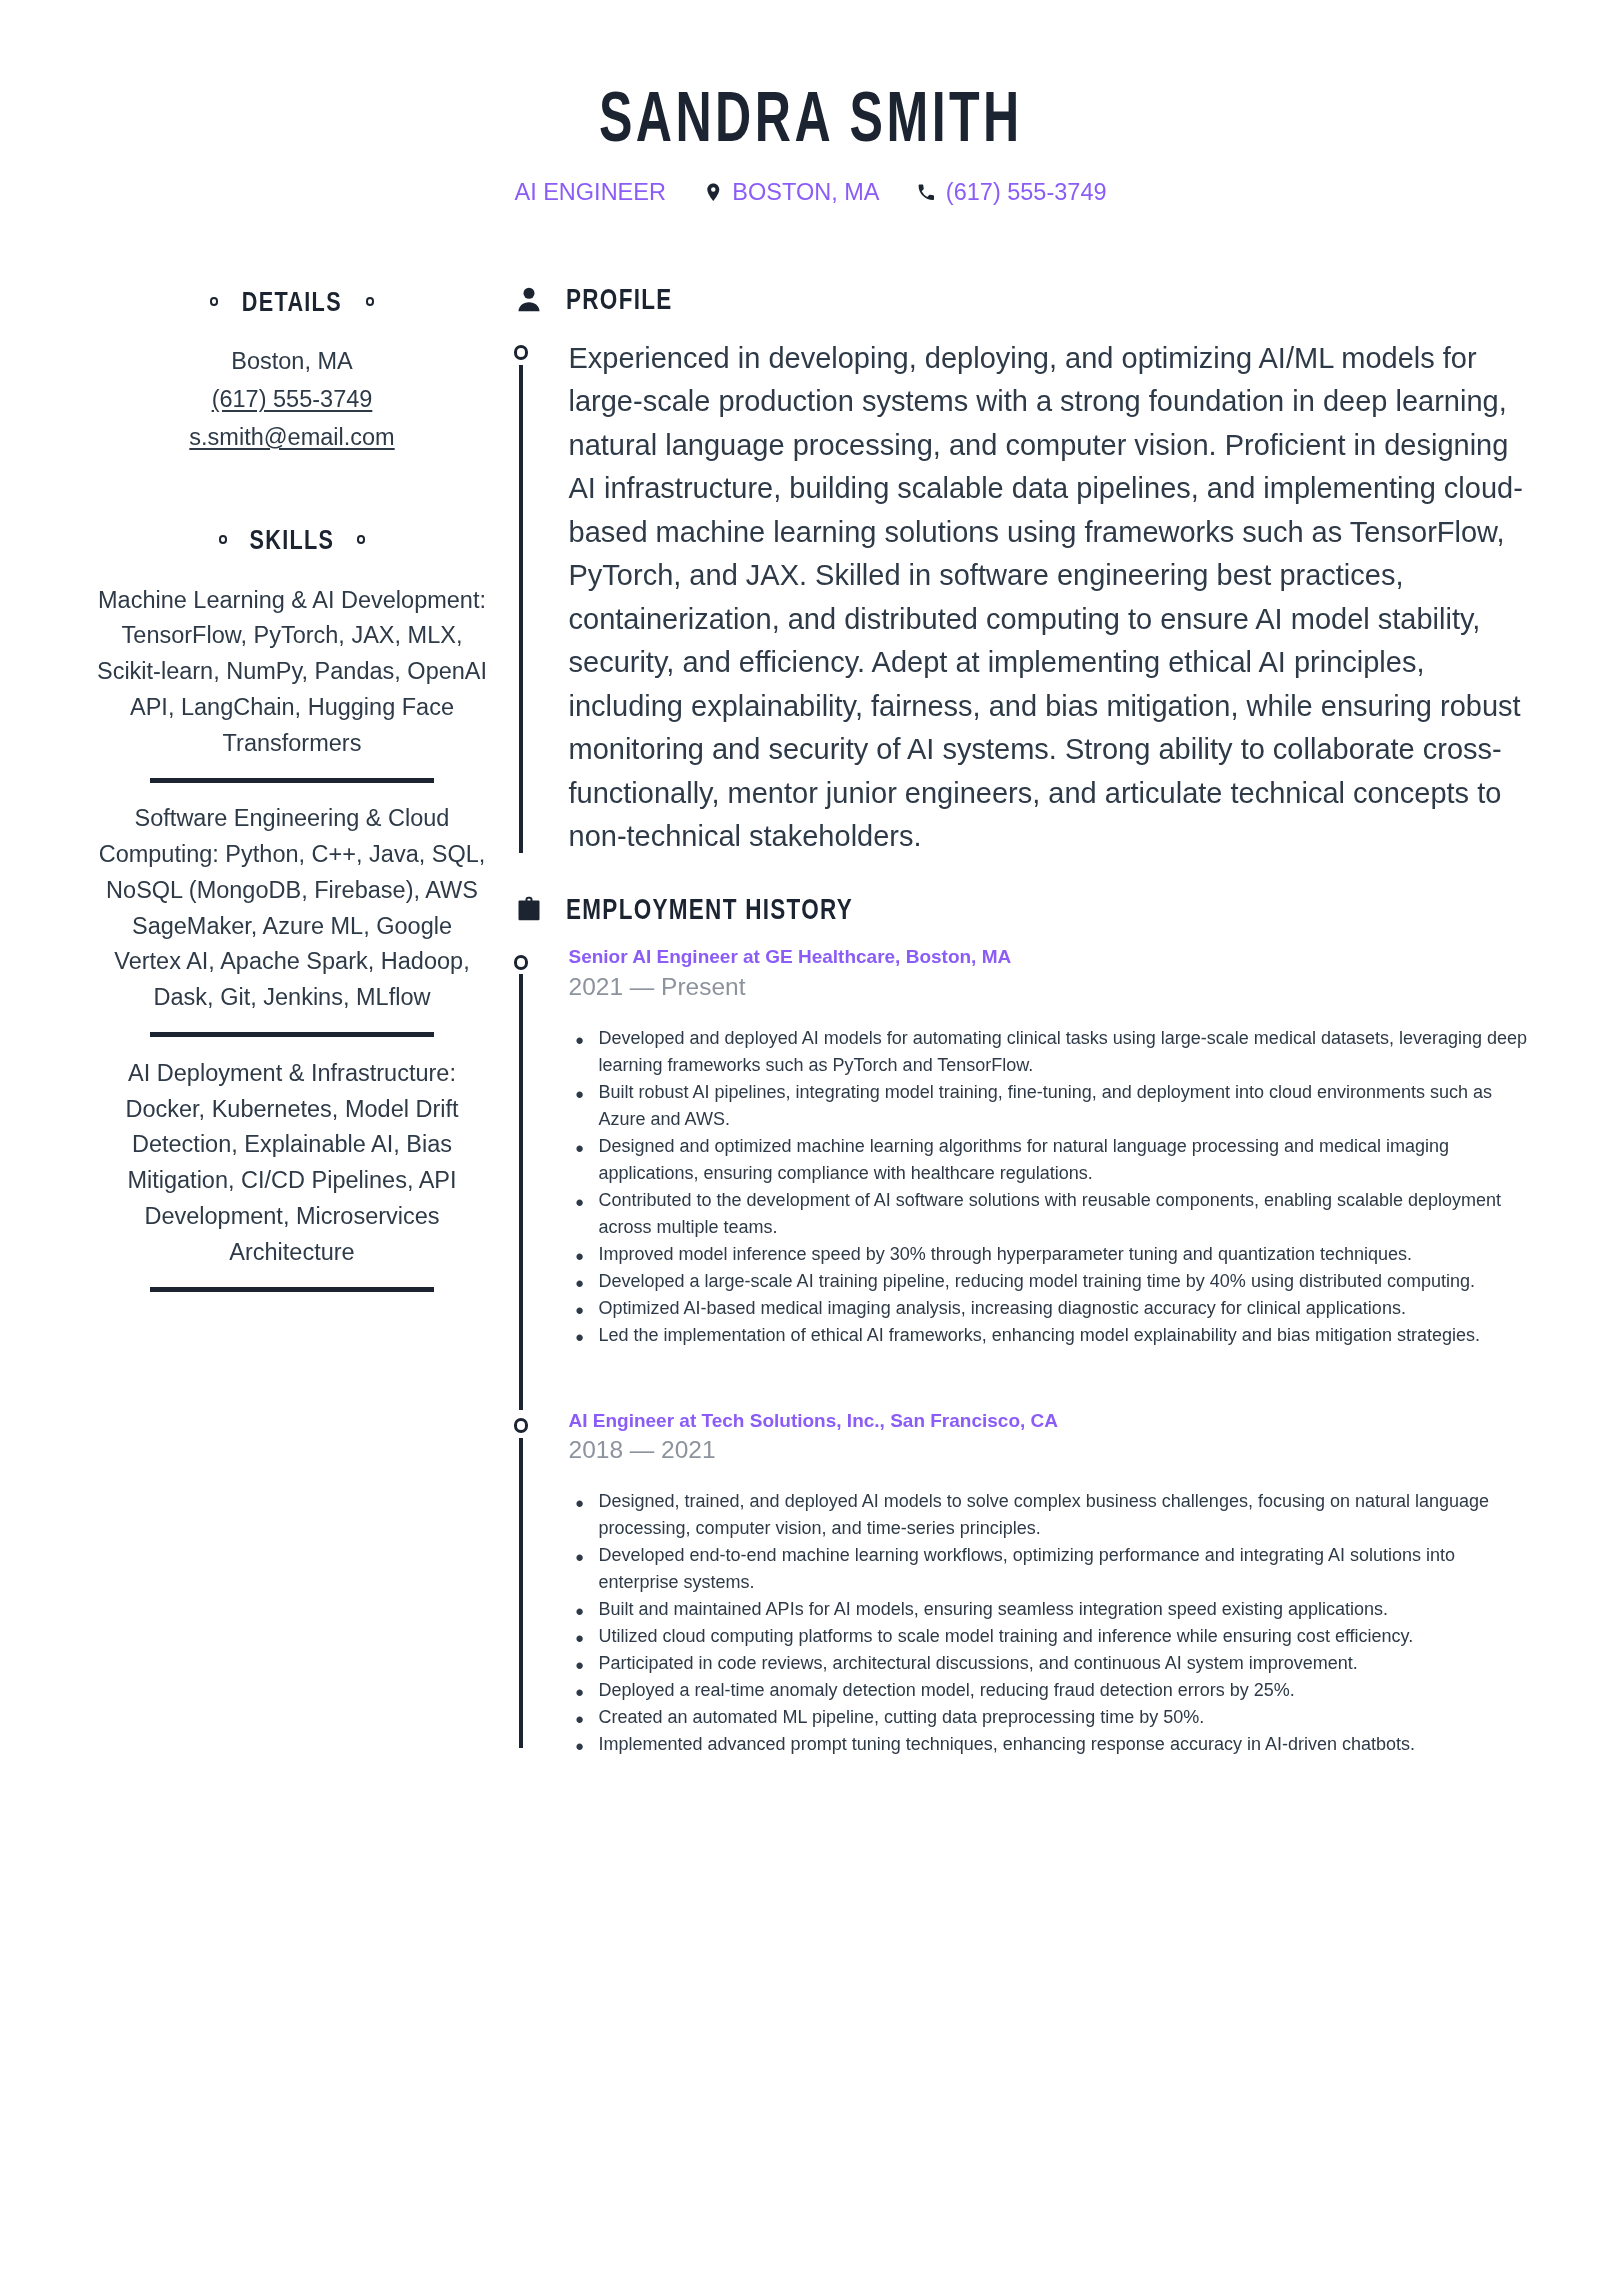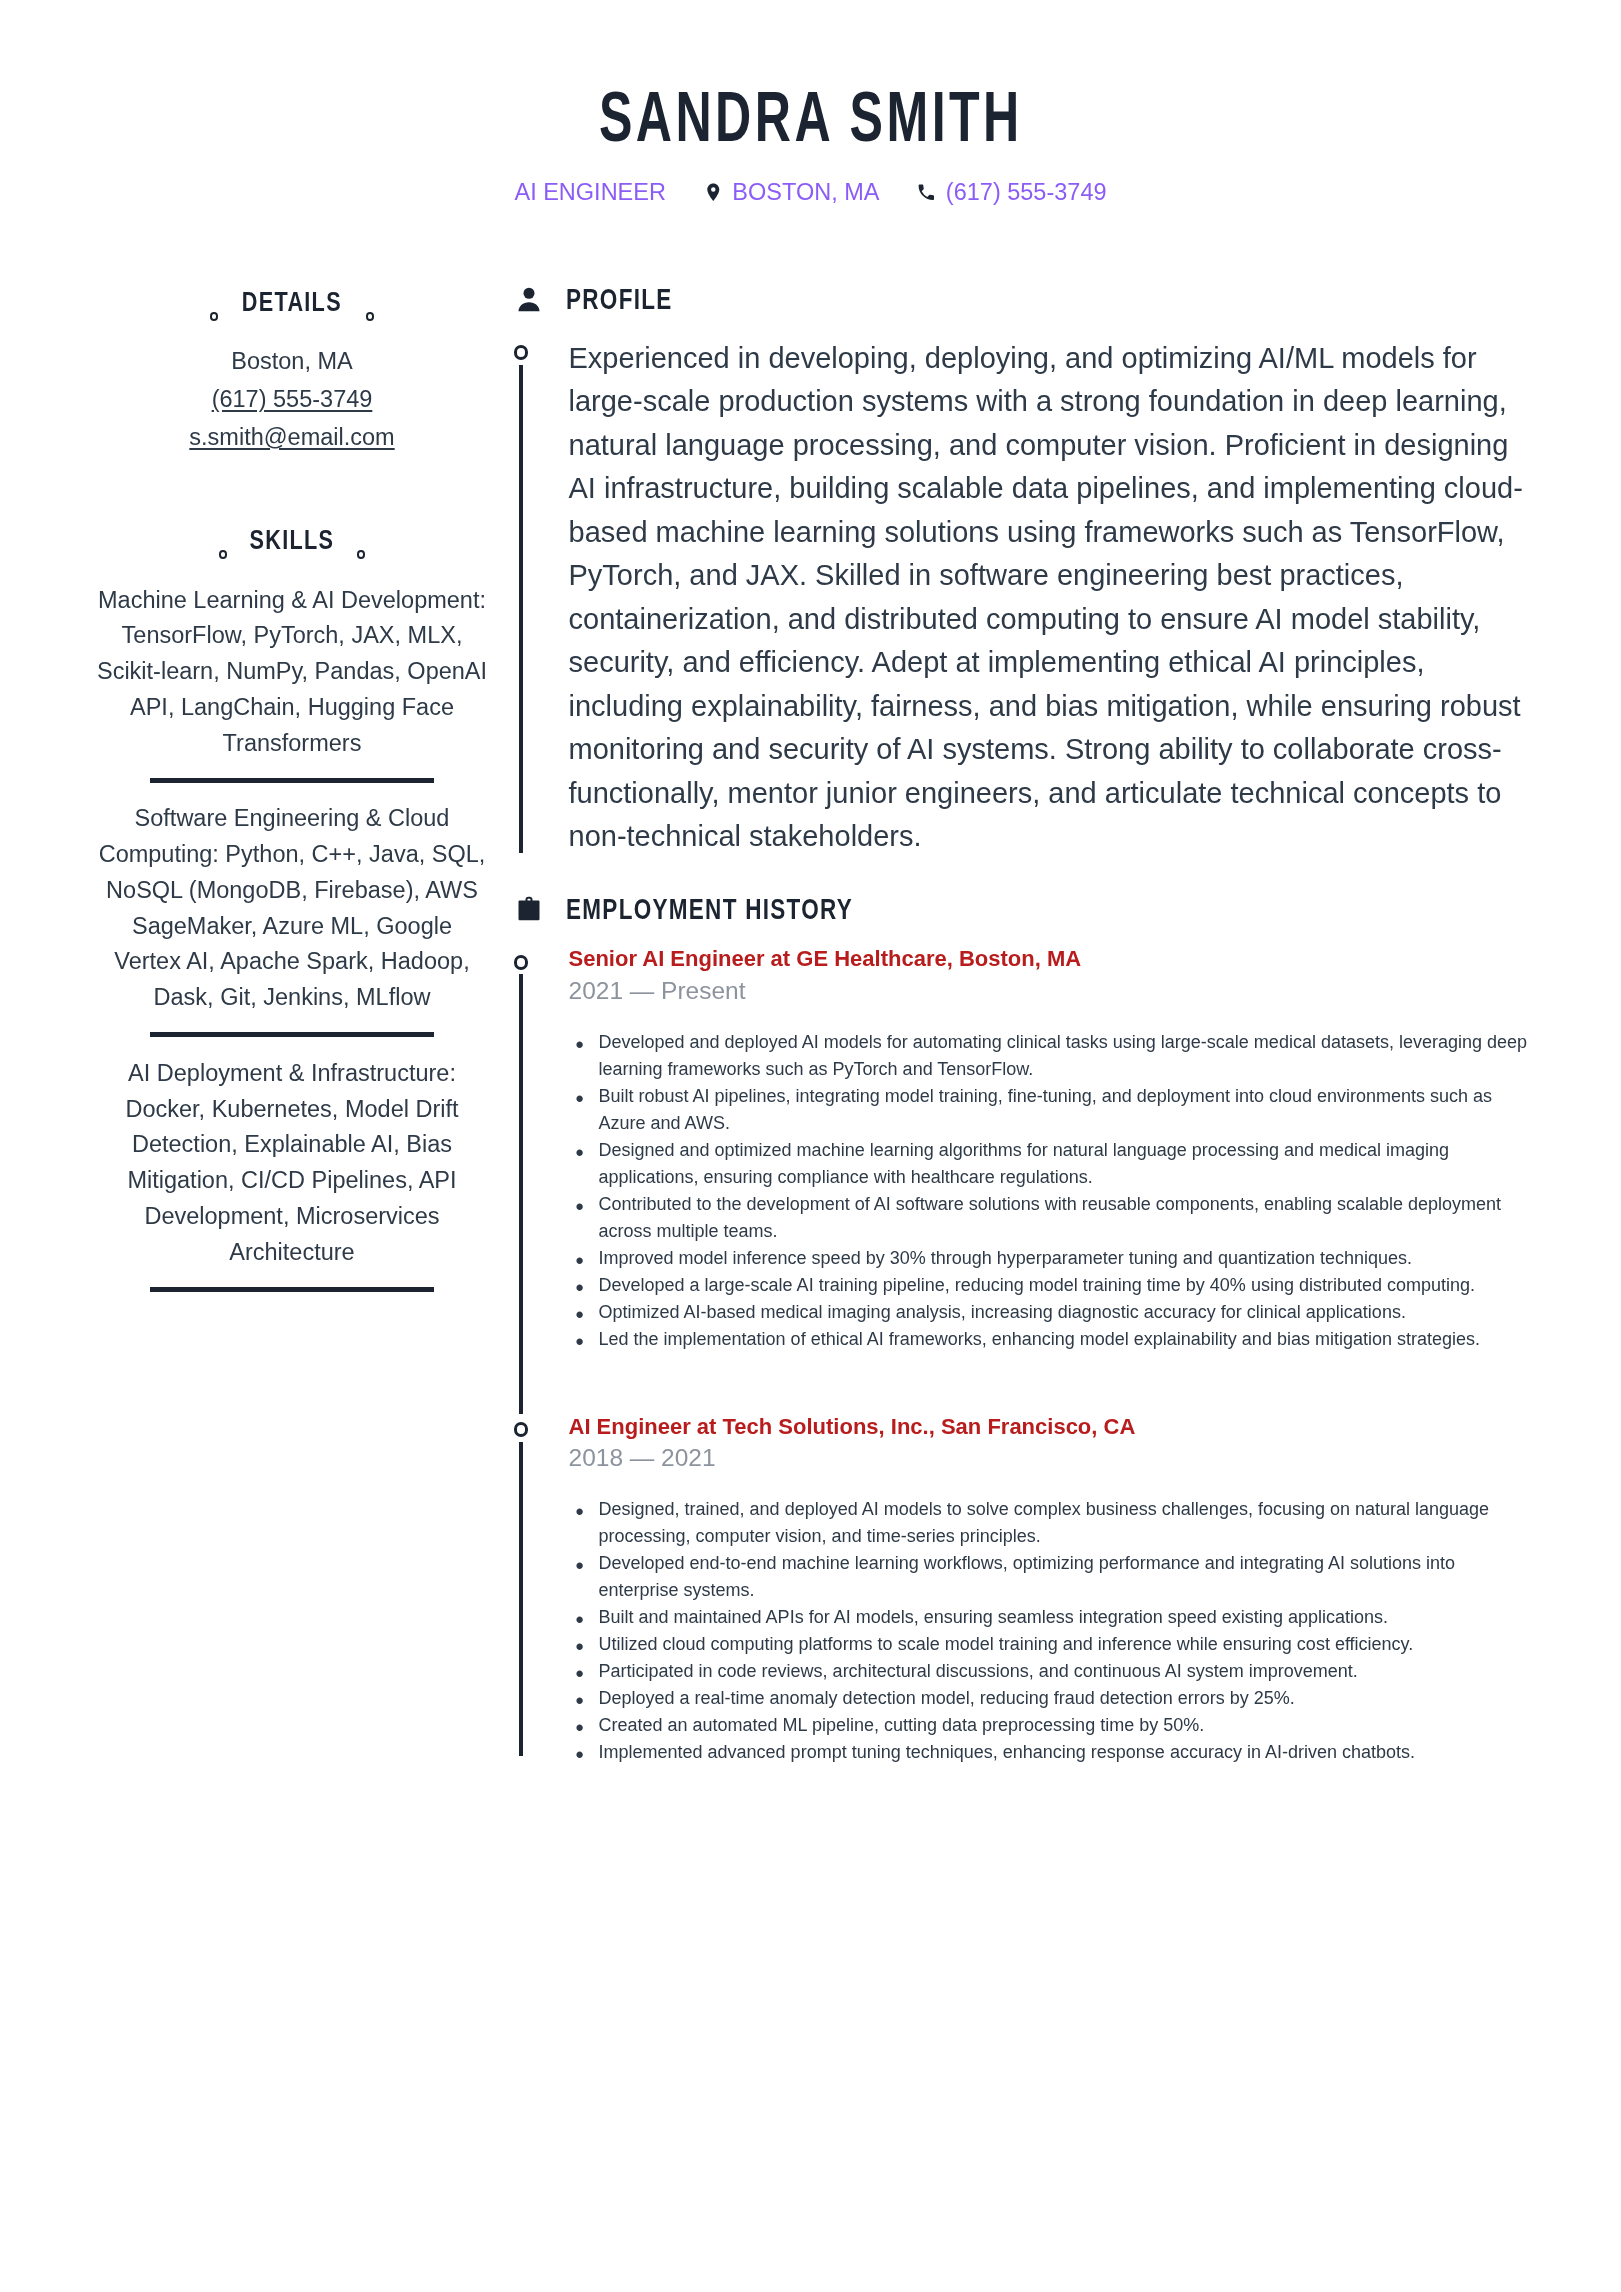--- a/index.html
+++ b/index.html
@@ -26,21 +26,21 @@
 
   
   .content {
     display:grid; grid-template-columns:392px 1fr; column-gap:25.5px;
     padding:76px 93px 69px 96px; align-items:start;
   }
 
   
   .sidebar { text-align:center; font-size:23.5px; line-height:1.52; color:#2e3a47; }
   .side-header {
-    display:flex; align-items:flex-end; justify-content:center; gap:14.7px;
+    display:flex; align-items:center; justify-content:center; gap:14.7px;
     color:#1b2430; margin-bottom:23.5px;
   }
   .ring {
     width:8.8px; height:8.8px; border:2.5px solid #1b2430; border-radius:50%;
     flex:0 0 auto;
   }
   .side-title {
     display:inline-block; font-size:25.5px; font-weight:700; letter-spacing:1.5px;
     transform:scale(0.85,1.1);
   }
@@ -68,21 +68,21 @@
     content:""; position:absolute; left:5.9px; top:28px; width:3.4px; background:#1b2430;
   }
   .tl-profile::after { bottom:5.9px; }
   .tl-entry1 { margin-bottom:61px; }
   .tl-entry1::after { bottom:-61px; }
   .tl-entry2::after { bottom:9.8px; }
 
   .body-text { font-size:29px; line-height:1.5; color:#2e3a47; }
   .profile-section { margin-bottom:35px; }
 
-  .entry-heading { font-size:22px; font-weight:700; color:#b91c1c; margin-bottom:4.9px; }
+  .entry-heading { font-size:19px; font-weight:700; color:#8b5cf6; margin-bottom:4.9px; }
   .entry-dates { font-size:24.5px; color:#8d939d; margin-bottom:23.5px; }
   .bullets { list-style:none; }
   .bullets li {
     position:relative; padding-left:30px; font-size:18px; line-height:1.5; color:#2e3a47;
   }
   .bullets li::before {
     content:"\2022"; position:absolute; left:6.9px; top:-1px; color:#2e3a47; font-size:23.5px;
   }
 </style>
 </head>

